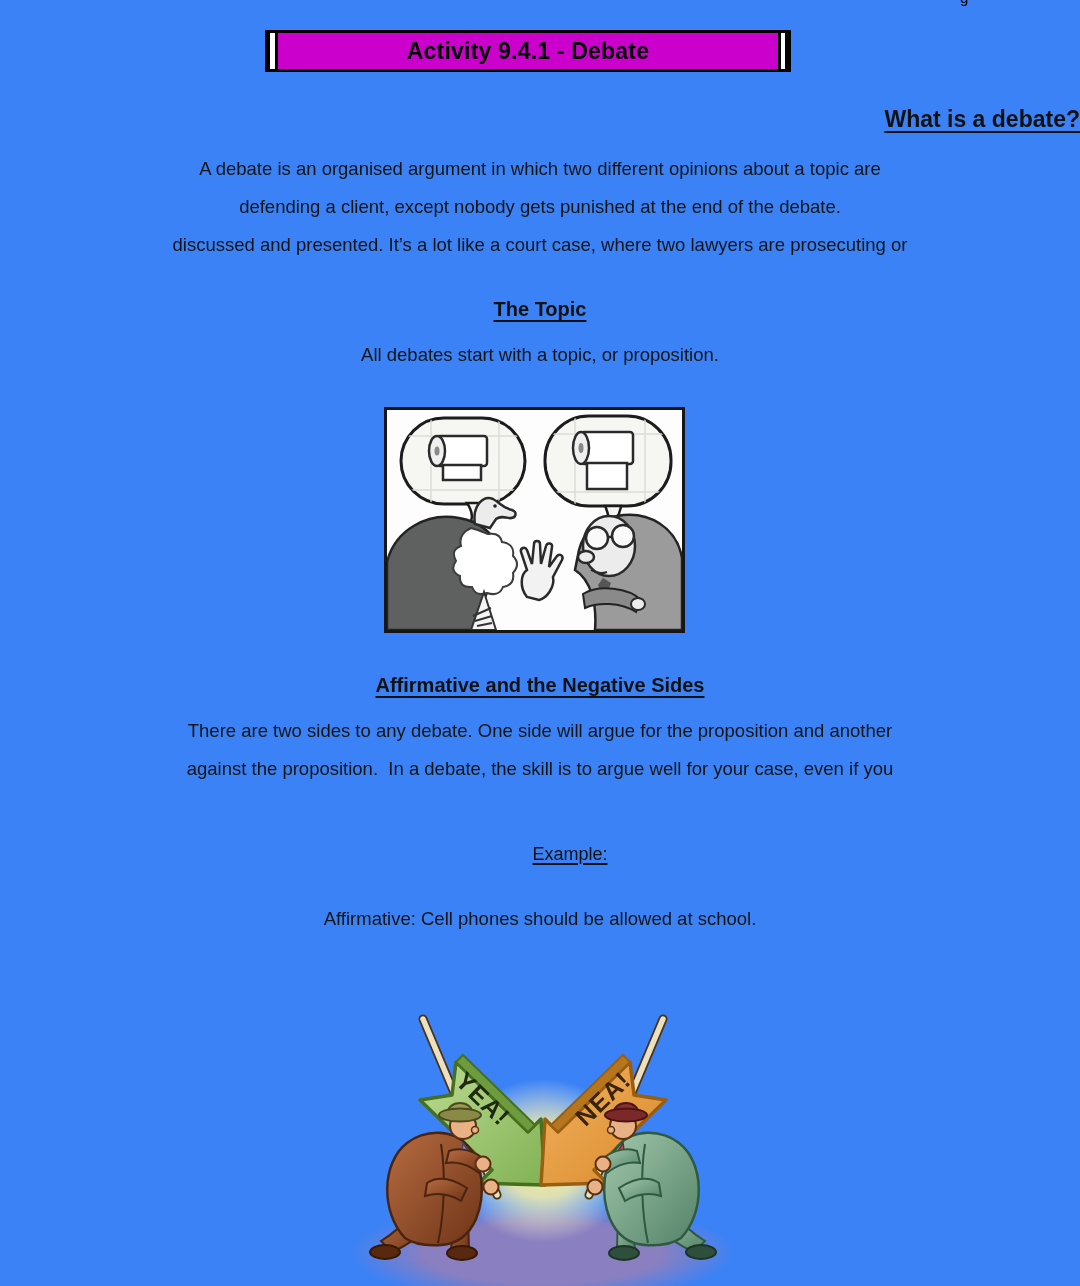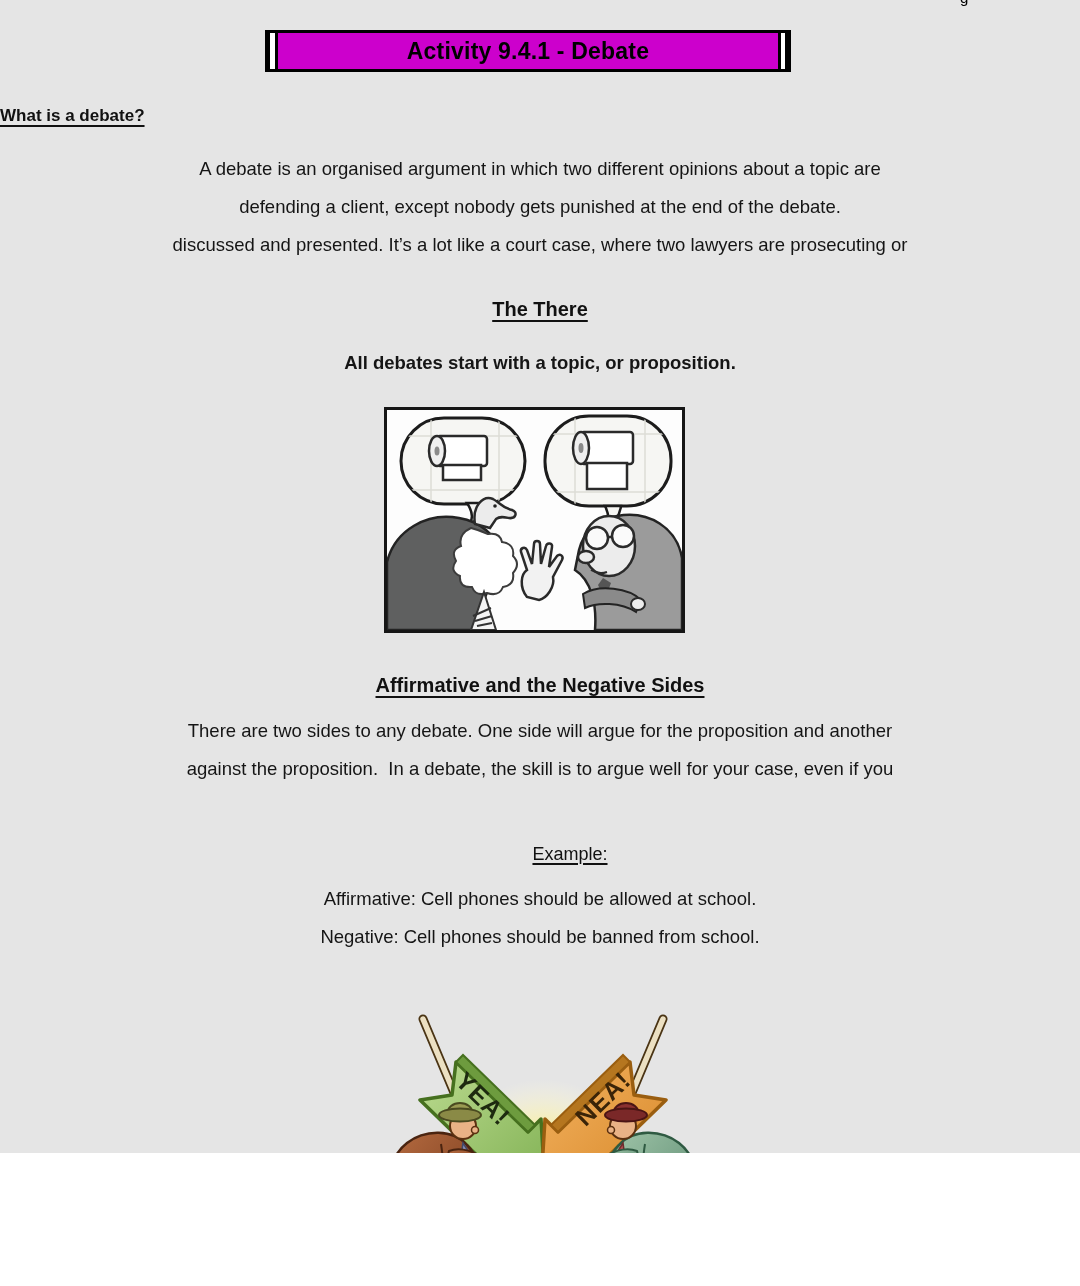--- a/index.html
+++ b/index.html
@@ -1,19 +1,19 @@
 <!DOCTYPE html>
 <html><head>
 <meta charset="utf-8">
 <style>
   html,body{margin:0;padding:0;background:#ffffff;}
   .page{
     position:relative;
-    width:1080px;height:1153px;
-    background:#e5e5e5;
+    width:1080px;height:1286px;
+    background:#3b82f6;
     overflow:hidden;
     font-family:"Liberation Sans","DejaVu Sans",sans-serif;
     color:#111;
   }
   
   .page-fragment{position:absolute;left:960px;top:0;width:22px;height:7px;overflow:hidden;}
   .page-fragment span{display:block;font-size:15px;line-height:15px;margin-top:-10px;color:#000;}
 
   
   .banner{
@@ -30,21 +30,21 @@
     flex:1;background:#CC00CC;
     border-left:3px solid #000;border-right:3px solid #000;
     display:flex;align-items:center;justify-content:center;
   }
   .banner .cell .title{
     font-size:23px;font-weight:bold;color:#000;letter-spacing:.2px;
   }
 
   .h1{
     position:absolute;left:0;width:1080px;top:106px;
-    text-align:left;font-size:17px;font-weight:bold;
+    text-align:right;font-size:23px;font-weight:bold;
     text-decoration:underline;text-decoration-thickness:2px;text-underline-offset:4px;
   }
   .h2{
     position:absolute;left:0;width:1080px;
     text-align:center;font-size:20px;font-weight:bold;
     text-decoration:underline;text-decoration-thickness:2px;text-underline-offset:4px;
   }
   .h3{
     position:absolute;left:0;width:1080px;
     text-align:center;font-size:18px;font-weight:normal;
@@ -85,23 +85,23 @@
   </div>
 
   <div class="h1">What is a debate?</div>
 
   <div class="para" style="top:150px;">
     <div class="body-line">A debate is an organised argument in which two different opinions about a topic are</div>
     <div class="body-line">defending a client, except nobody gets punished at the end of the debate.</div>
     <div class="body-line">discussed and presented. It’s a lot like a court case, where two lawyers are prosecuting or</div>
   </div>
 
-  <div class="h2" style="top:298px;">The There</div>
-
-  <div class="para" style="top:344px;font-weight:bold;">
+  <div class="h2" style="top:298px;">The Topic</div>
+
+  <div class="para" style="top:336px;">
     <div class="body-line">All debates start with a topic, or proposition.</div>
   </div>
 
   <div class="figure1">
     <svg width="295" height="220" viewBox="0 0 295 220">
       <defs>
         <clipPath id="bubL">
             <rect x="14" y="8" width="124" height="86" rx="43"></rect>
           </clipPath>
         <clipPath id="bubR">
@@ -171,23 +171,22 @@
 
   <div class="h2" style="top:674px;text-decoration:underline;">Affirmative and the Negative Sides</div>
 
   <div class="para" style="top:712px;">
     <div class="body-line">There are two sides to any debate. One side will argue for the proposition and another</div>
     <div class="body-line">against the proposition.  In a debate, the skill is to argue well for your case, even if you</div>
   </div>
 
   <div class="h3" style="top:844px;padding-left:30px;">Example:</div>
 
-  <div class="para" style="top:880px;">
+  <div class="para" style="top:900px;">
     <div class="body-line">Affirmative: Cell phones should be allowed at school.</div>
-    <div class="body-line">Negative: Cell phones should be banned from school.</div>
   </div>
 
   <div class="figure2">
     <svg width="396" height="300" viewBox="0 0 396 300">
       <defs>
         <radialGradient id="shadowGrad" cx="50%" cy="50%" r="50%">
           <stop offset="0%" stop-color="#8a7fc0"></stop>
           <stop offset="62%" stop-color="#8a7fc0"></stop>
           <stop offset="100%" stop-color="#8a7fc0" stop-opacity="0"></stop>
         </radialGradient>

